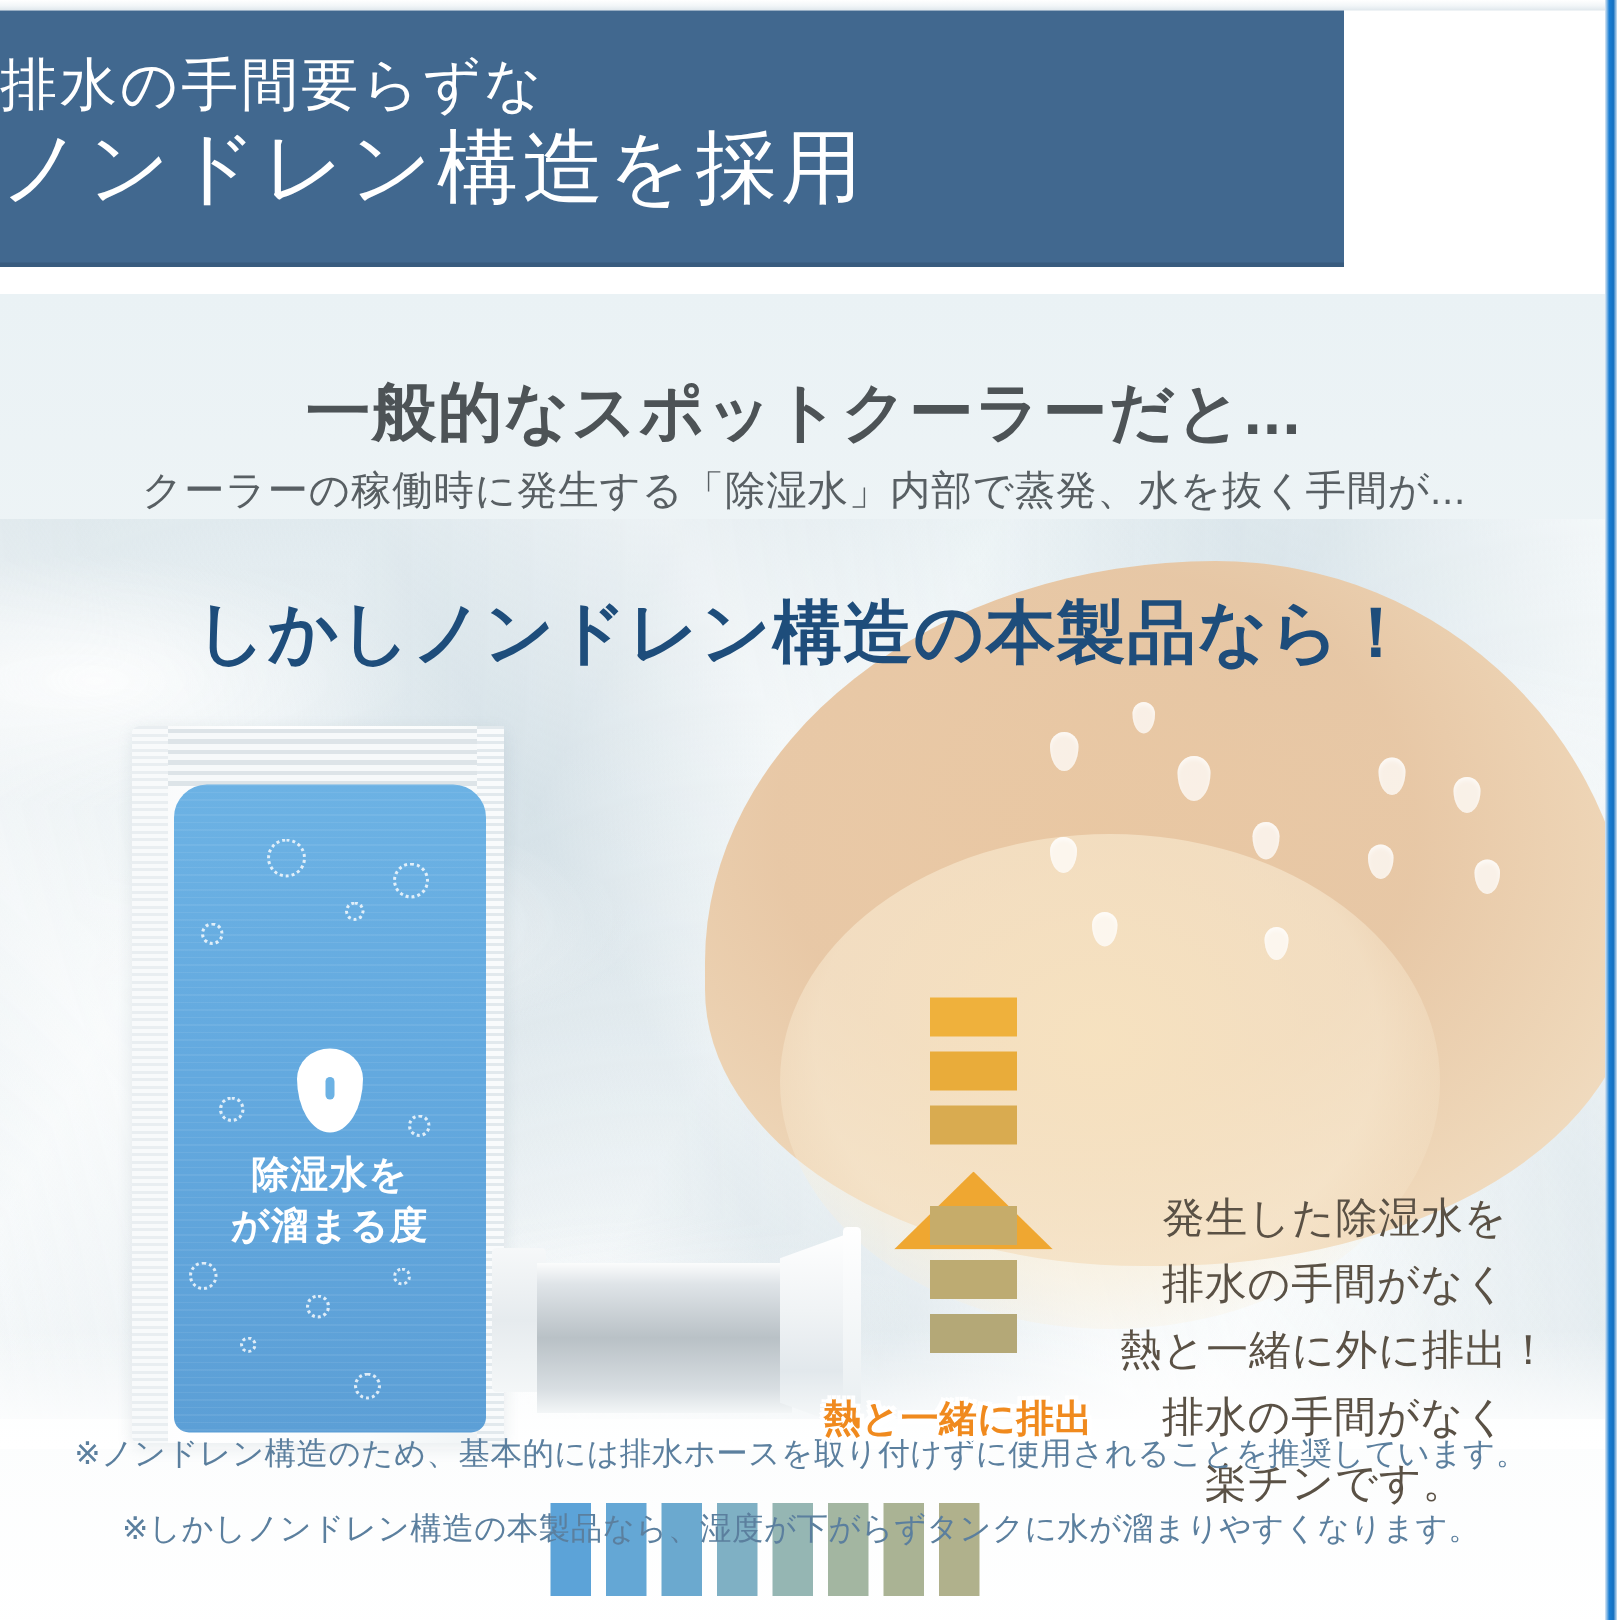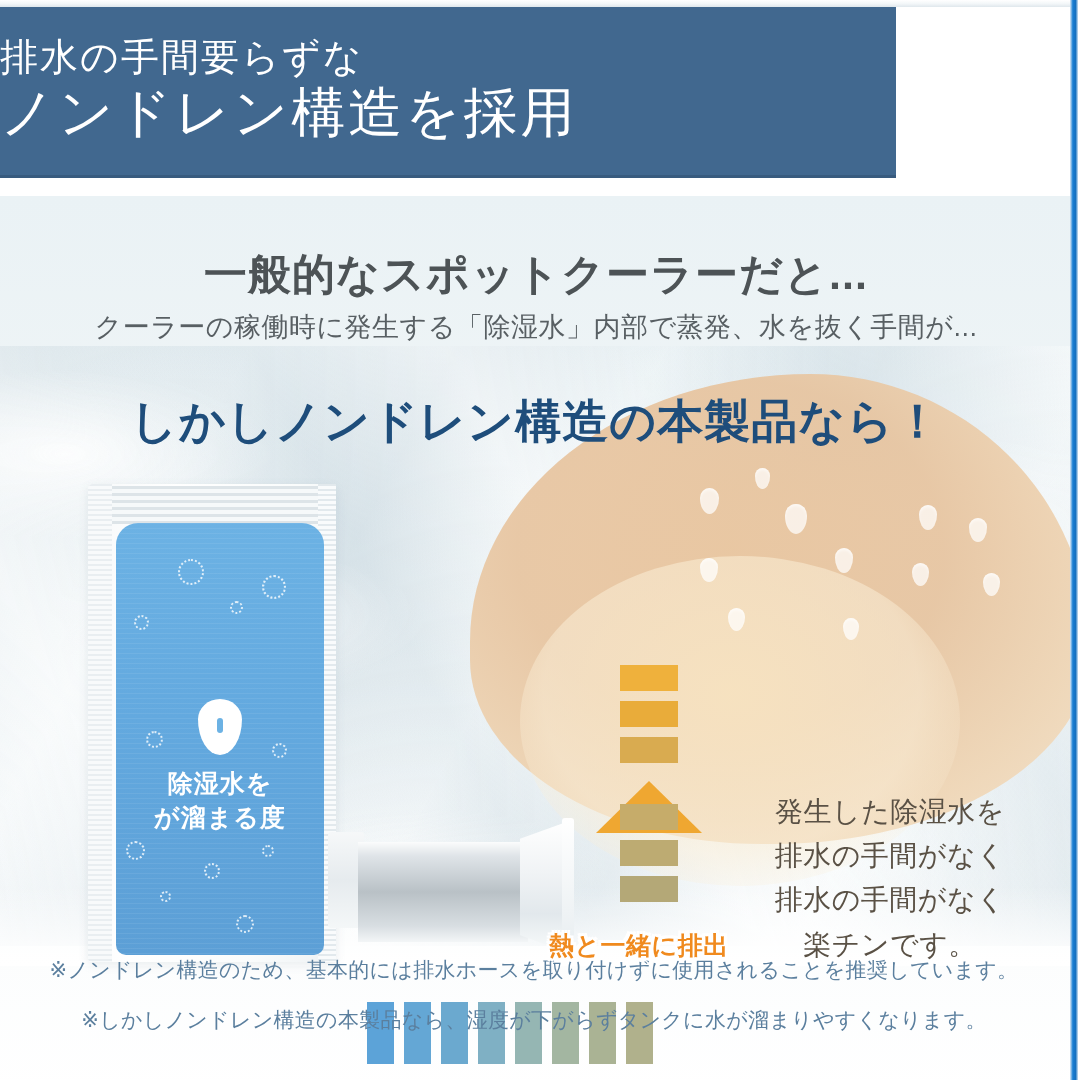--- a/index.html
+++ b/index.html
@@ -333,20 +333,21 @@
         <div class="bar" style="left: 552px; background: rgb(163, 182, 161);"></div>
         <div class="bar" style="left: 589px; background: rgb(170, 179, 148);"></div>
         <div class="bar" style="left: 626px; background: rgb(176, 177, 140);"></div>
       </div>
 
     <div class="callout">熱と一緒に排出</div>
 
     <div class="right-para">
       <div>発生した除湿水を</div>
       <div>排水の手間がなく</div>
+      <div>熱と一緒に外に排出！</div>
       <div>排水の手間がなく</div>
       <div>楽チンです。</div>
     </div>
 
     <div class="footnotes">
       <div class="footnote f1">※ノンドレン構造のため、基本的には排水ホースを取り付けずに使用されることを推奨しています。</div>
       <div class="footnote">※しかしノンドレン構造の本製品なら、湿度が下がらずタンクに水が溜まりやすくなります。</div>
     </div>
 
   </div>

